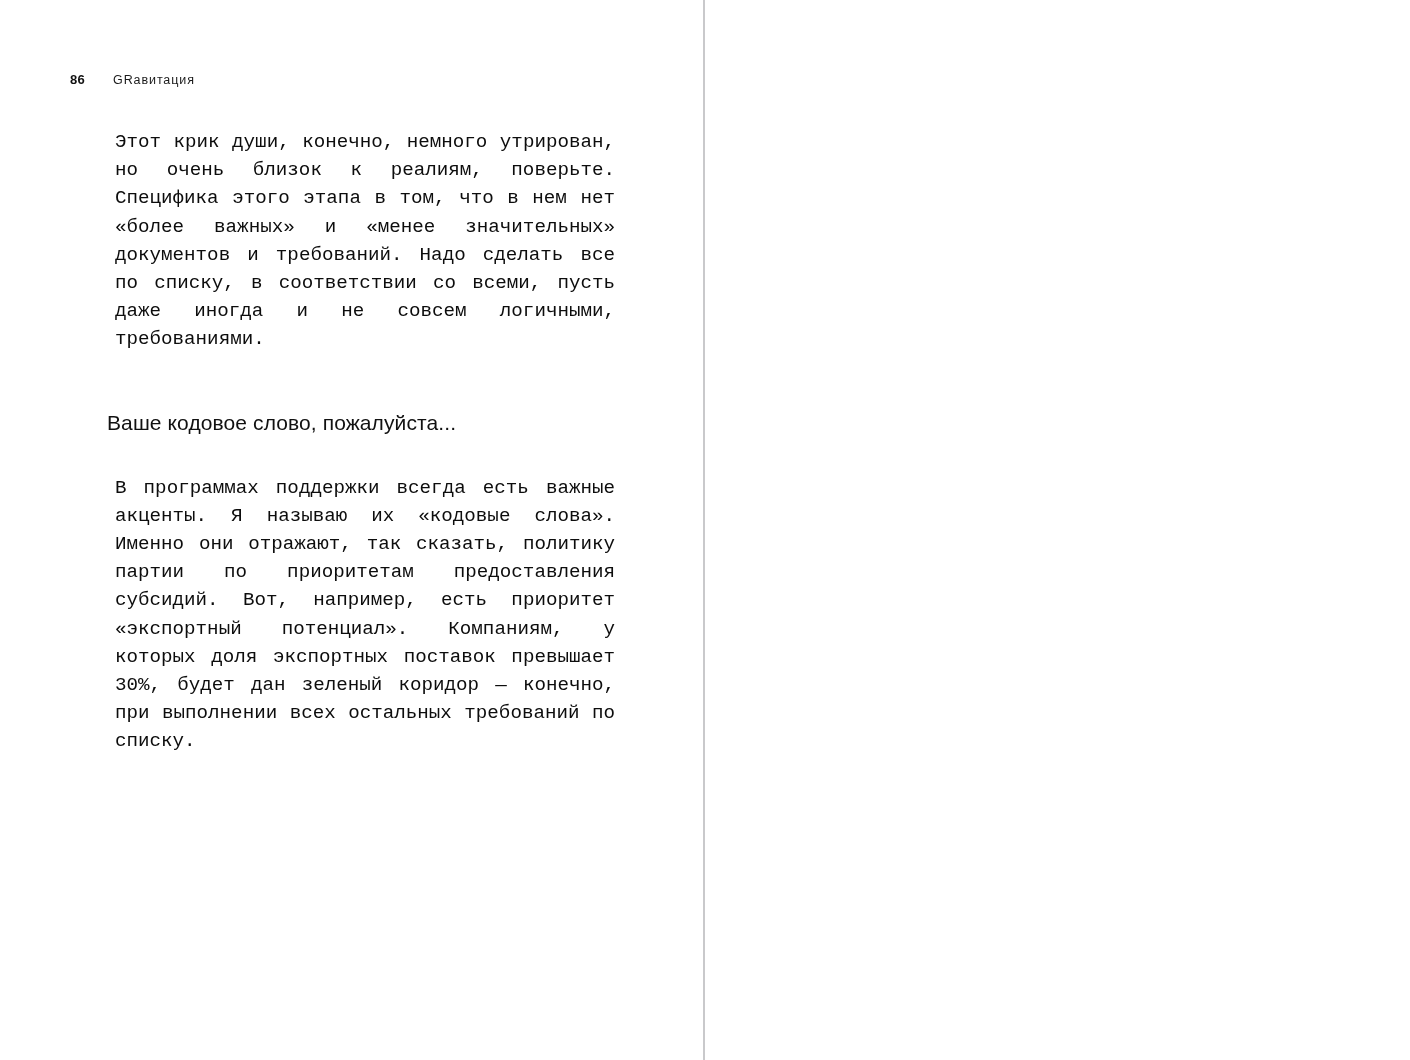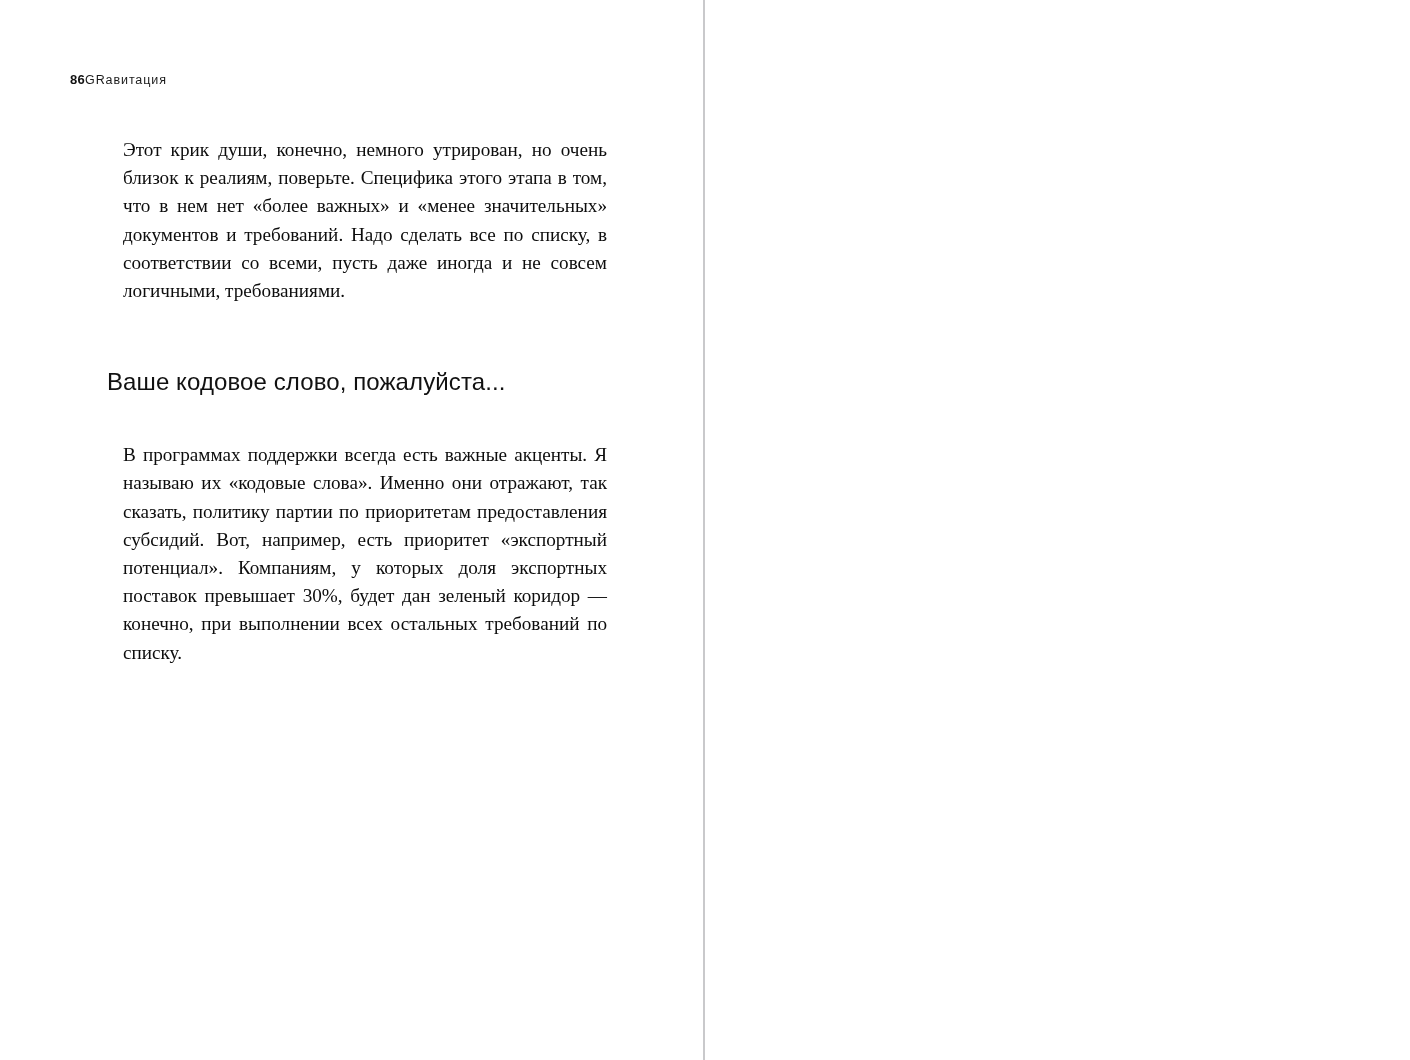--- a/index.html
+++ b/index.html
@@ -54,54 +54,55 @@
     font-family: "Liberation Sans", "DejaVu Sans", sans-serif;
     white-space: nowrap;
   }
   .folio {
     font-size: 13px;
     font-weight: 700;
     letter-spacing: 0.3px;
     color: #111111;
   }
   .running-title {
+    margin-left: 28px;
     font-size: 12.5px;
     font-weight: 400;
     letter-spacing: 0.9px;
     color: #1a1a1a;
   }
 
   
   .col-left {
     position: absolute;
     left: 107px;
     top: 120px;
     width: 516px;
   }
 
   
   p.body {
-    margin: 16px;
-    font-family: Liberation Serif, serif;
+    margin: 8px;
+    font-family: Liberation Mono, monospace;
     font-size: 19.2px;
     line-height: 28.2px;
     text-align: justify;
     text-justify: inter-word;
     hyphens: manual;
     color: #0d0d0d;
   }
   p.body + p.body { margin-top: 0; }
   p.body.indent { text-indent: 30px; }
 
   
   h2.subhead {
     margin: 0;
     font-family: "Liberation Sans", "DejaVu Sans", sans-serif;
     font-weight: 400;
-    font-size: 24px;
+    font-size: 21px;
     line-height: 30px;
     letter-spacing: 0.1px;
     color: #111111;
   }
 
   .gap-subhead-before { height: 46px; }
   .gap-subhead-after  { height: 28px; }
 </style>
 </head>
 <body>

